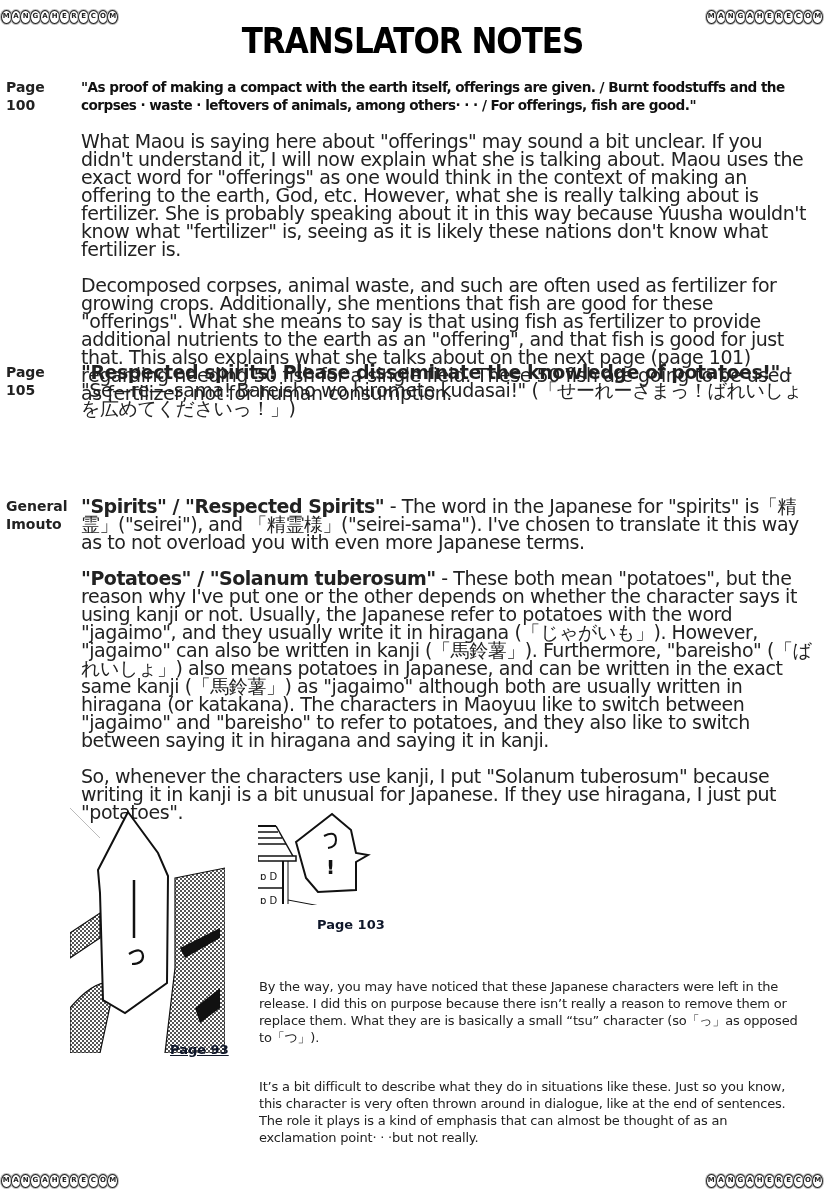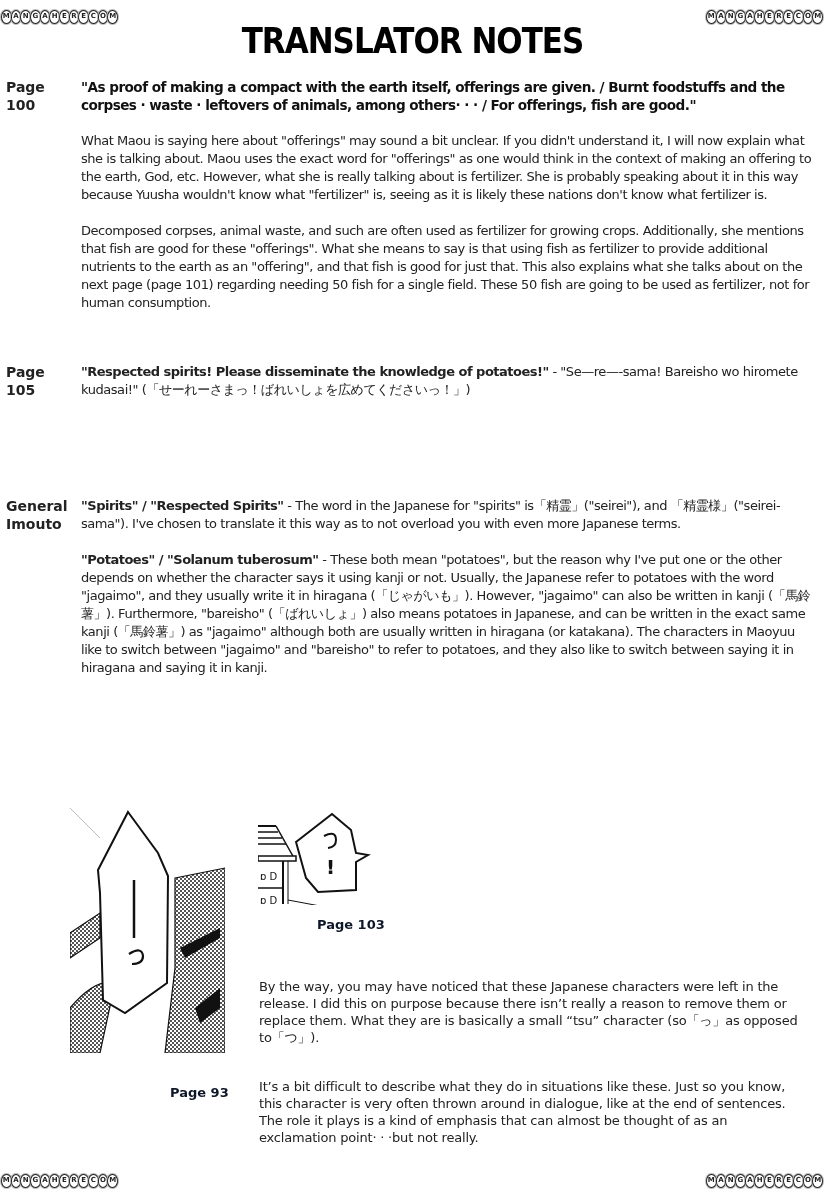--- a/index.html
+++ b/index.html
@@ -34,37 +34,37 @@
 
     .section { position: absolute; left: 0; width: 825px; }
     .sec-label {
       position: absolute; left: 6px; width: 70px; 
       font-family: "DejaVu Sans", sans-serif; font-weight: bold;
       font-size: 14px; line-height: 18px; color: #222;
     }
     .sec-body { position: absolute; left: 81px; width: 735px; }
     .p {
       font-family: "DejaVu Sans", sans-serif;
-      font-size: 13px; line-height: 18px; color: #222;
+      font-size: 19px; line-height: 18px; color: #222;
       margin: 0 0 18px 0; letter-spacing: -0.45px;
     }
     .p .bold-quote { font-weight: bold; letter-spacing: -0.5px; }
     .p.lead { font-weight: bold; font-size: 13.6px; color: #111; letter-spacing: -0.55px; }
 
     .art93 {
       position: absolute; left: 70px; top: 808px; width: 155px; height: 245px;
     }
     .art103 {
       position: absolute; left: 258px; top: 800px; width: 130px; height: 105px;
     }
     .caption {
       position: absolute; font-family: "DejaVu Sans", sans-serif;
       font-weight: bold; font-size: 13px; color: #0f172a;
     }
-    .cap93 { left: 170px; top: 1085px; }
+    .cap93 { left: 170px; top: 1042px; text-decoration: underline; }
     .cap103 { left: 317px; top: 917px; }
 
     .side-text { position: absolute; left: 259px; top: 946px; width: 540px; }
     .side-text .p { font-size: 13px; line-height: 17px; margin-bottom: 17px; letter-spacing: -0.2px; margin-top: 32px; }
   </style>
 </head>
 <body>
 
 <div class="logo tl" title="MANGAHERE.COM">
     <span class="bead">M</span>
@@ -148,20 +148,21 @@
 </div>
 
 <div class="section" style="top:497px;">
   <div class="sec-label">
     <div>General</div>
     <div>Imouto</div>
   </div>
   <div class="sec-body">
     <p class="p"><span class="bold-quote">"Spirits" / "Respected Spirits"</span><span> - The word in the Japanese for "spirits" is「精霊」("seirei"), and 「精霊様」("seirei-sama"). I've chosen to translate it this way as to not overload you with even more Japanese terms.</span></p>
     <p class="p"><span class="bold-quote">"Potatoes" / "Solanum tuberosum"</span><span> - These both mean "potatoes", but the reason why I've put one or the other depends on whether the character says it using kanji or not. Usually, the Japanese refer to potatoes with the word "jagaimo", and they usually write it in hiragana (「じゃがいも」). However, "jagaimo" can also be written in kanji (「馬鈴薯」). Furthermore, "bareisho" (「ばれいしょ」) also means potatoes in Japanese, and can be written in the exact same kanji (「馬鈴薯」) as "jagaimo" although both are usually written in hiragana (or katakana). The characters in Maoyuu like to switch between "jagaimo" and "bareisho" to refer to potatoes, and they also like to switch between saying it in hiragana and saying it in kanji.</span></p>
+    <p class="p">So, whenever the characters use kanji, I put "Solanum tuberosum" because writing it in kanji is a bit unusual for Japanese. If they use hiragana, I just put "potatoes".</p>
   </div>
 </div>
 
 <svg class="art93" viewBox="0 0 155 245">
   <defs>
     <pattern id="screentone" width="4" height="4" patternUnits="userSpaceOnUse">
       <rect width="4" height="4" fill="#ffffff"></rect>
       <rect width="2" height="2" fill="#555"></rect>
       <rect x="2" y="2" width="2" height="2" fill="#555"></rect>
     </pattern>

